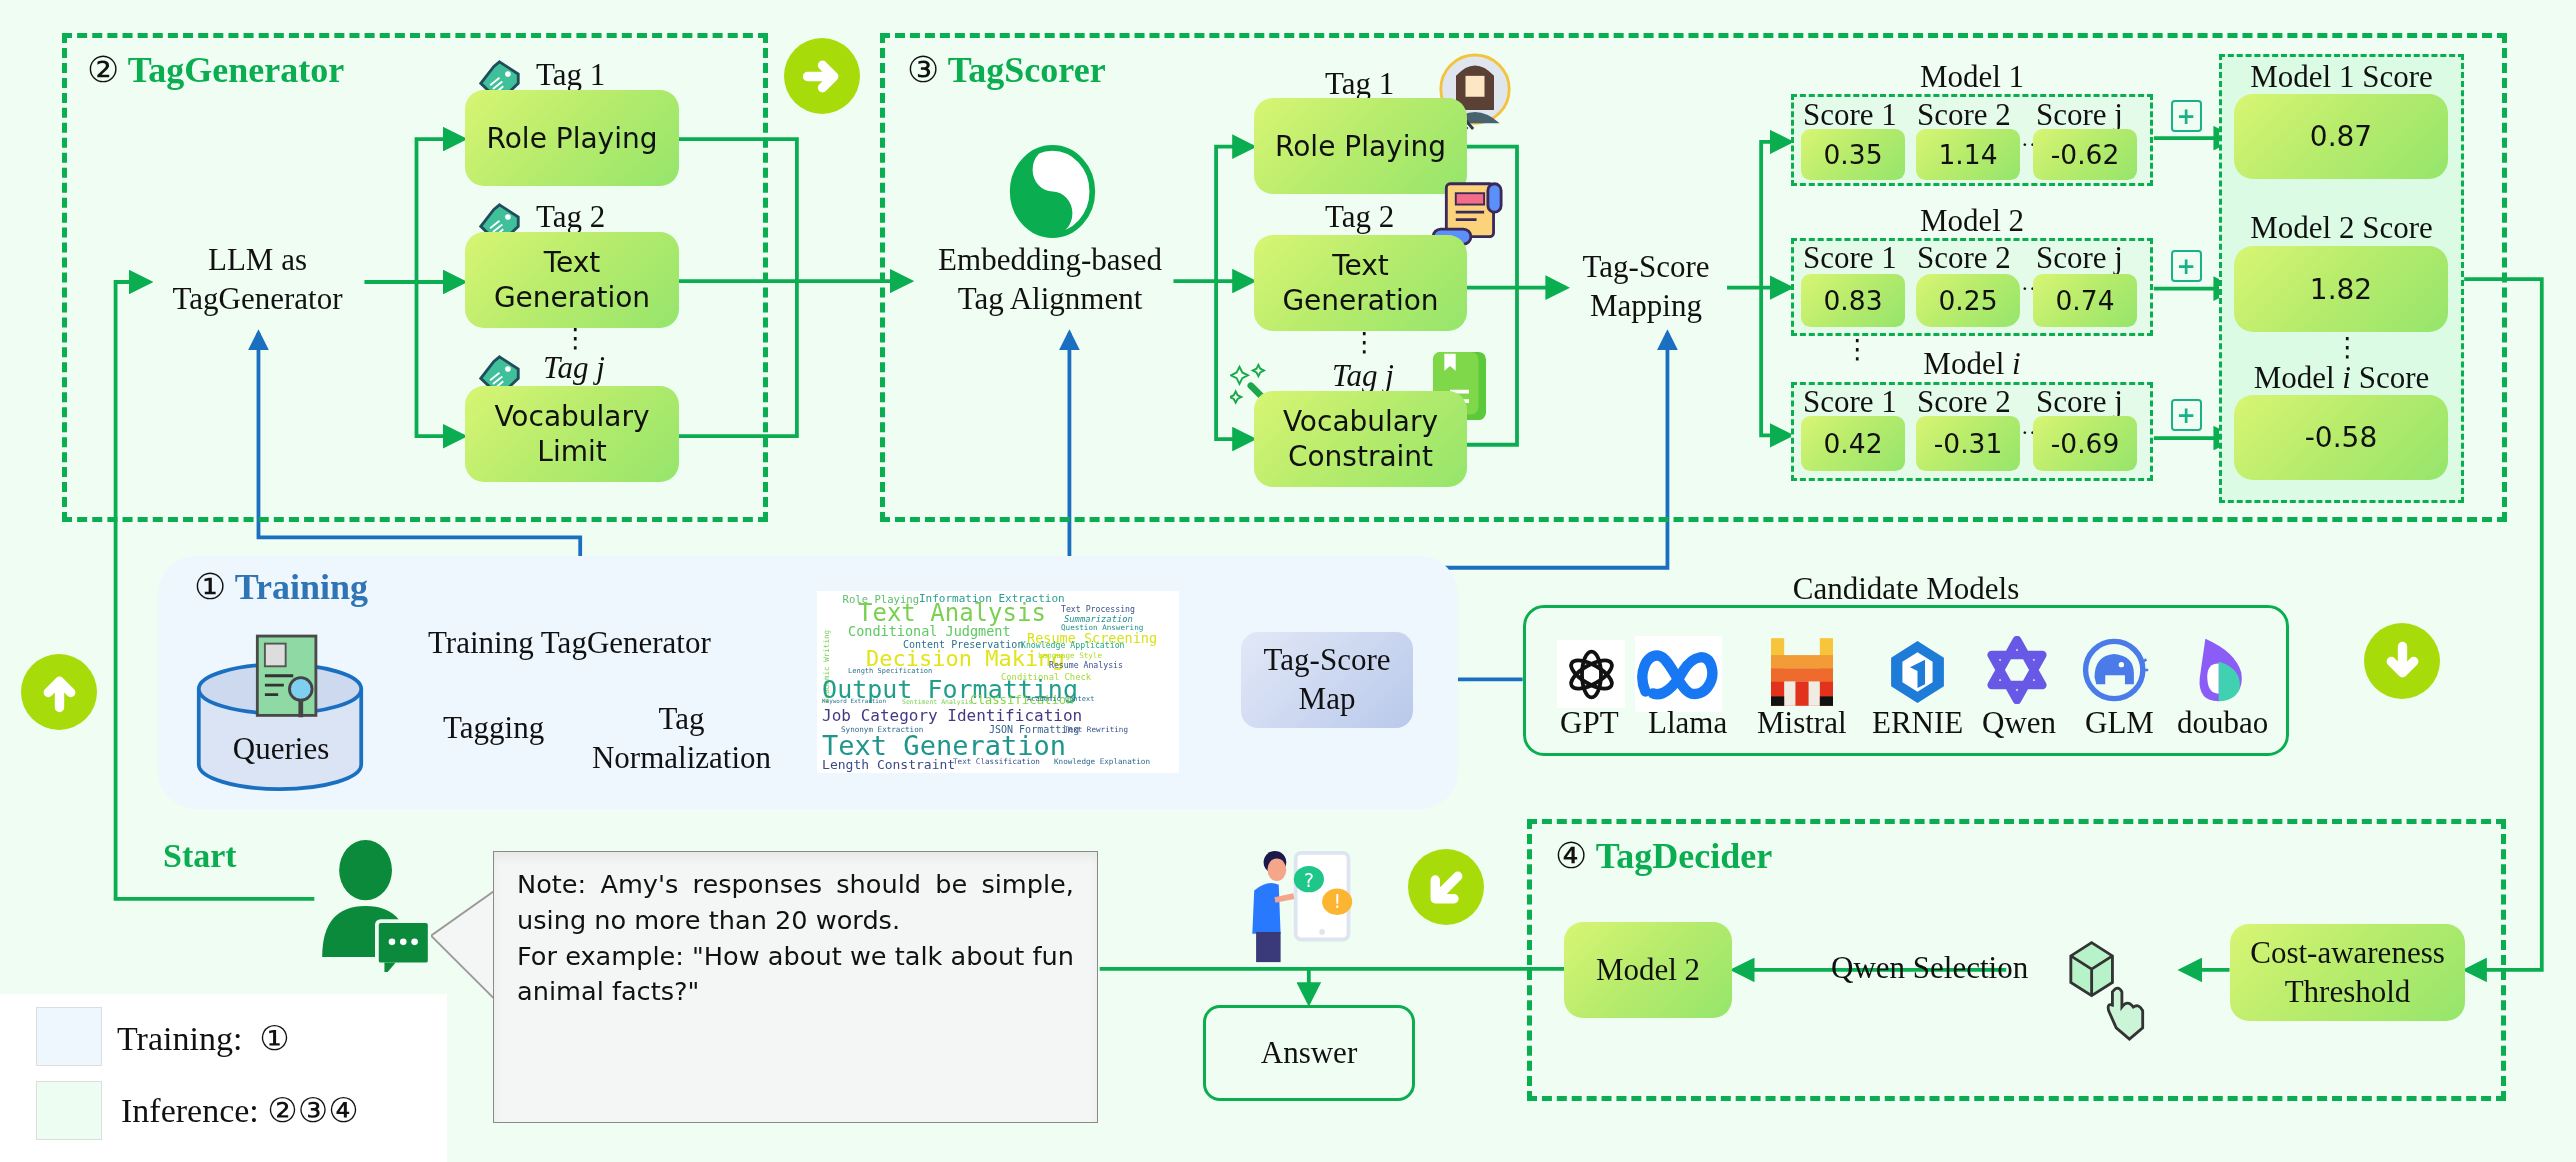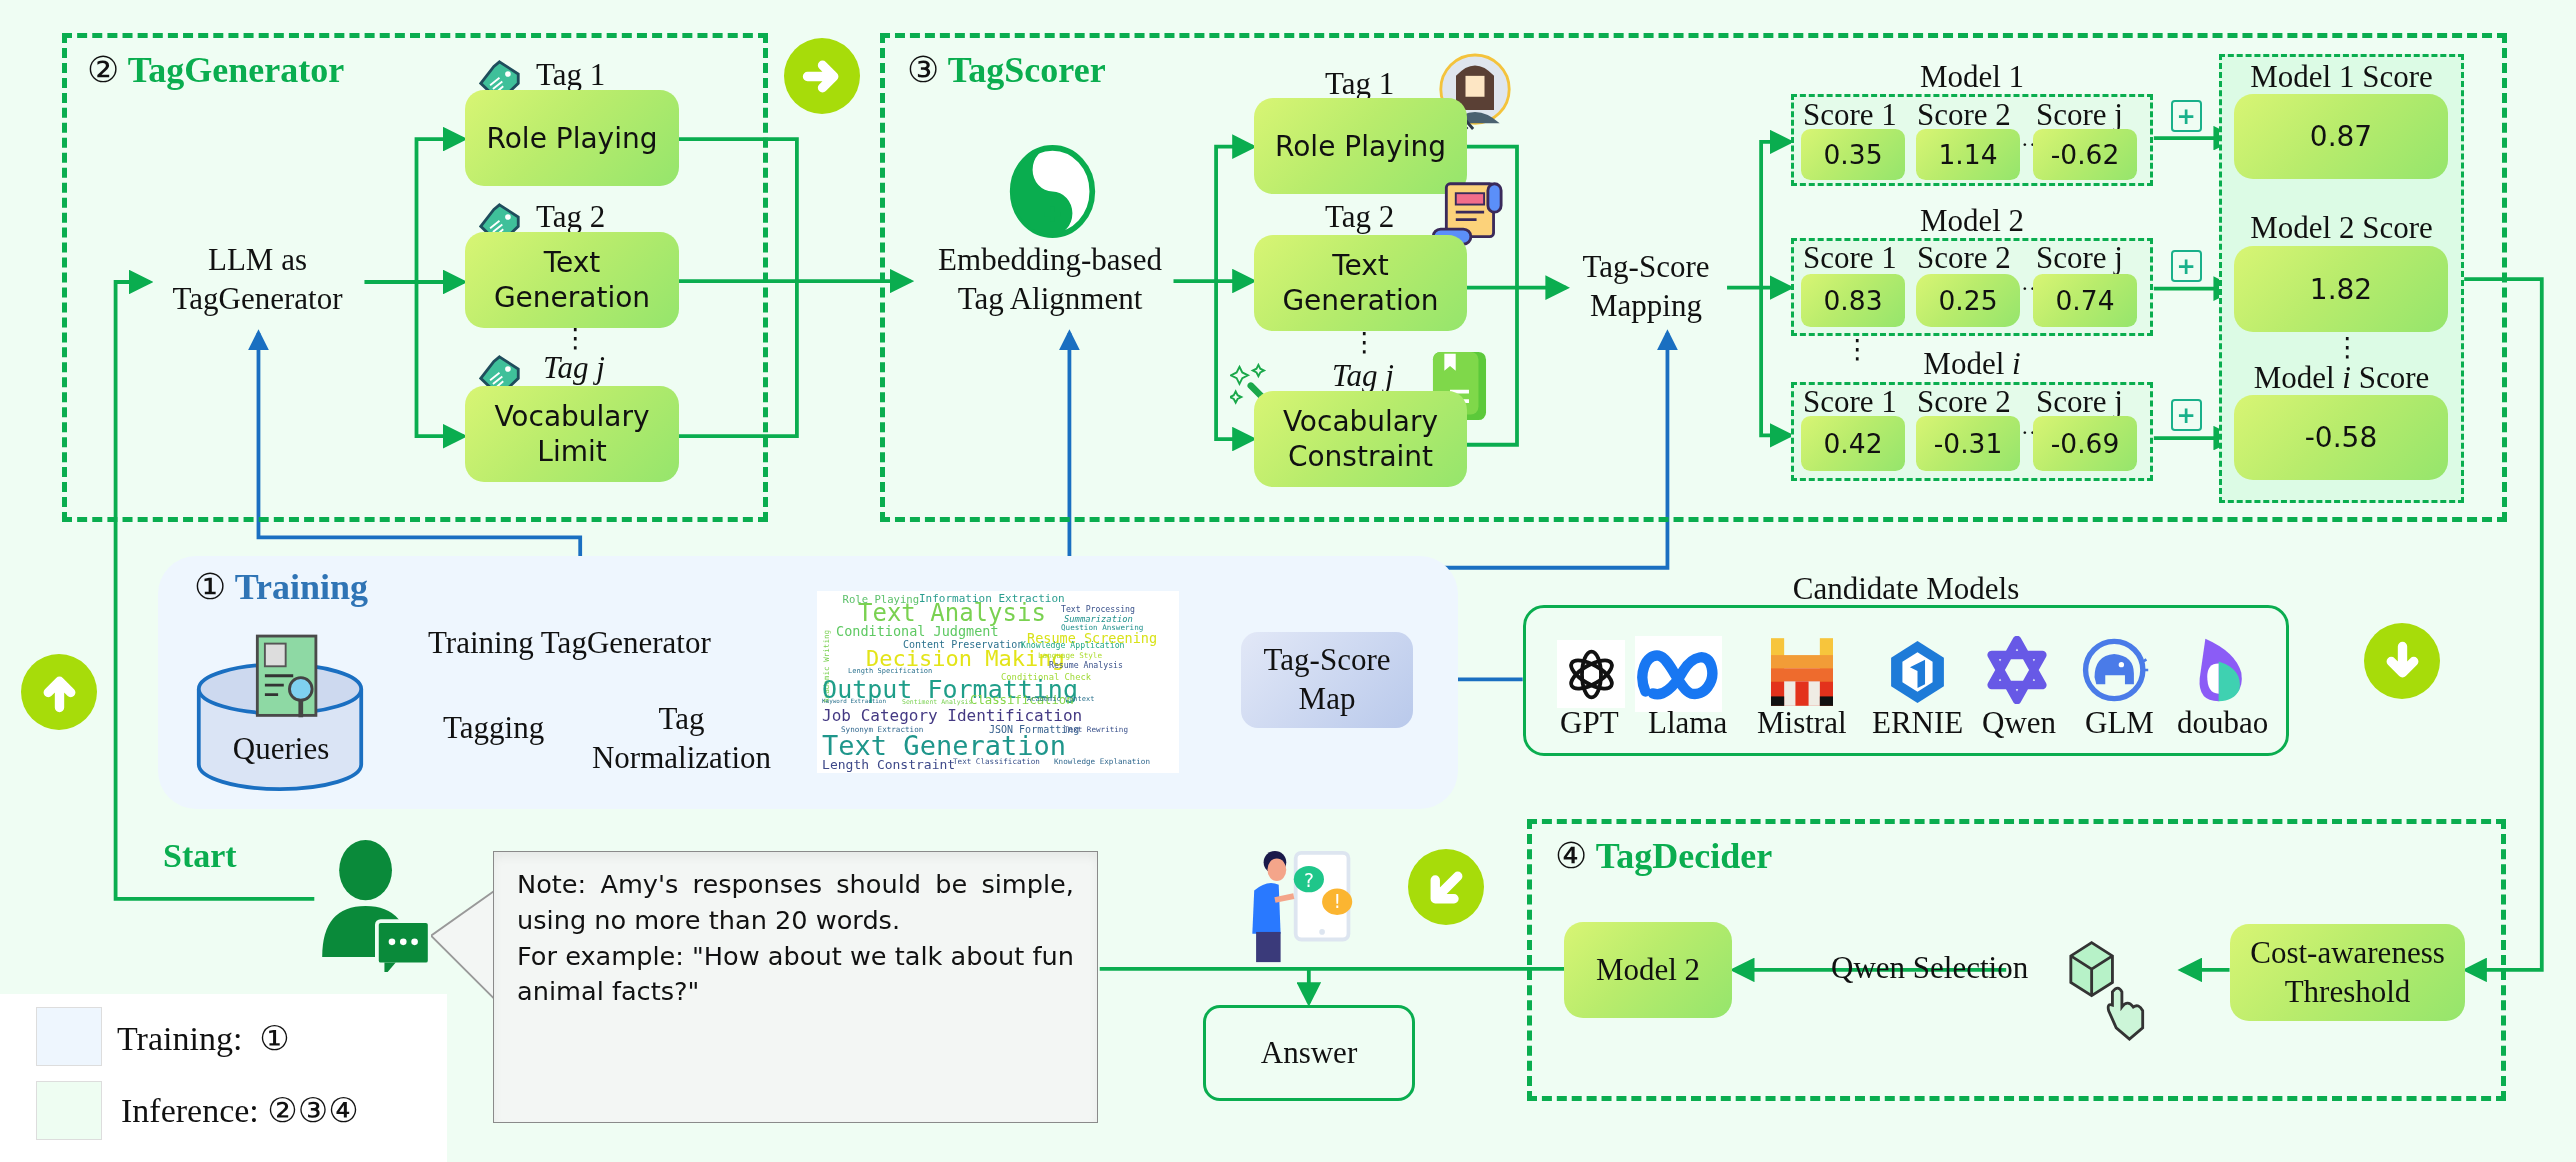--- a/index.html
+++ b/index.html
@@ -286,21 +286,21 @@
   <div>Normalization</div>
 </div>
 
 <div class="abs" id="wordcloud" style="left:817px;top:591px;width:362px;height:182px;background:#fff;overflow:hidden;">
     <div class="wc" style="color: rgb(92, 192, 106); font-size: 10.6px; left: 25.6px; top: 3.3px;">Role Playing</div>
     <div class="wc" style="color: rgb(42, 157, 143); font-size: 11px; left: 102px; top: 2.2px;">Information Extraction</div>
     <div class="wc" style="color: rgb(122, 209, 81); font-size: 24px; left: 41px; top: 10px;">Text Analysis</div>
     <div class="wc" style="color: rgb(59, 82, 139); font-size: 8.2px; left: 244px; top: 14.3px;">Text Processing</div>
     <div class="wc" style="color: rgb(33, 145, 140); font-size: 8.8px; left: 247px; top: 24px; font-style: italic;">Summarization</div>
     <div class="wc" style="color: rgb(33, 145, 140); font-size: 7.6px; left: 244px; top: 33px;">Question Answering</div>
-    <div class="wc" style="color: rgb(94, 201, 98); font-size: 13.5px; left: 19px; top: 34px;">Conditional Judgment</div>
+    <div class="wc" style="color: rgb(94, 201, 98); font-size: 13.5px; left: 31px; top: 34px;">Conditional Judgment</div>
     <div class="wc" style="color: rgb(216, 226, 25); font-size: 13.5px; left: 210px; top: 41px;">Resume Screening</div>
     <div class="wc" style="color: rgb(44, 114, 142); font-size: 10px; left: 51px; top: 49px; margin-left: 35px;">Content Preservation</div>
     <div class="wc" style="color: rgb(34, 168, 132); font-size: 8.2px; left: 204px; top: 50px;">Knowledge Application</div>
     <div class="wc" style="color: rgb(227, 228, 24); font-size: 22px; left: 49px; top: 57px;">Decision Making</div>
     <div class="wc" style="color: rgb(173, 220, 48); font-size: 7.6px; left: 221px; top: 61px;">Language Style</div>
     <div class="wc" style="color: rgb(59, 82, 139); font-size: 8.2px; left: 232px; top: 70px;">Resume Analysis</div>
     <div class="wc" style="color: rgb(44, 114, 142); font-size: 7px; left: 31px; top: 77px;">Length Specification</div>
     <div class="wc" style="color: rgb(160, 218, 57); font-size: 8.8px; left: 184px; top: 82px;">Conditional Check</div>
     <div class="wc" style="color: rgb(122, 209, 81); font-size: 7.6px; left: 5.7px; top: 112px; transform: rotate(-90deg); transform-origin: left top;">Academic Writing</div>
     <div class="wc" style="color: rgb(31, 158, 137); font-size: 25px; left: 5.1px; top: 86px;">Output Formatting</div>

